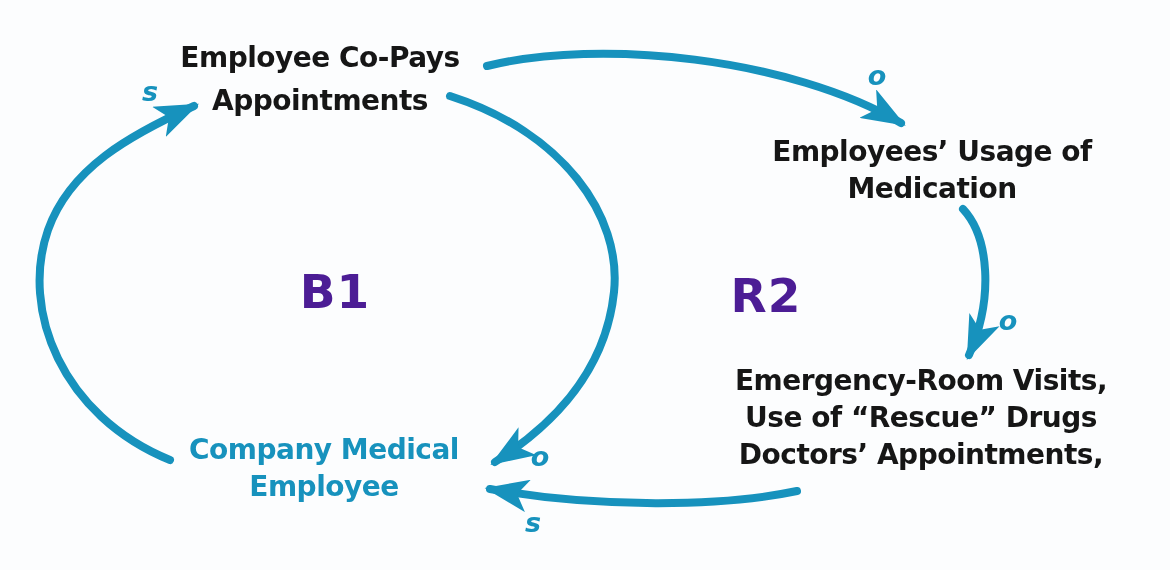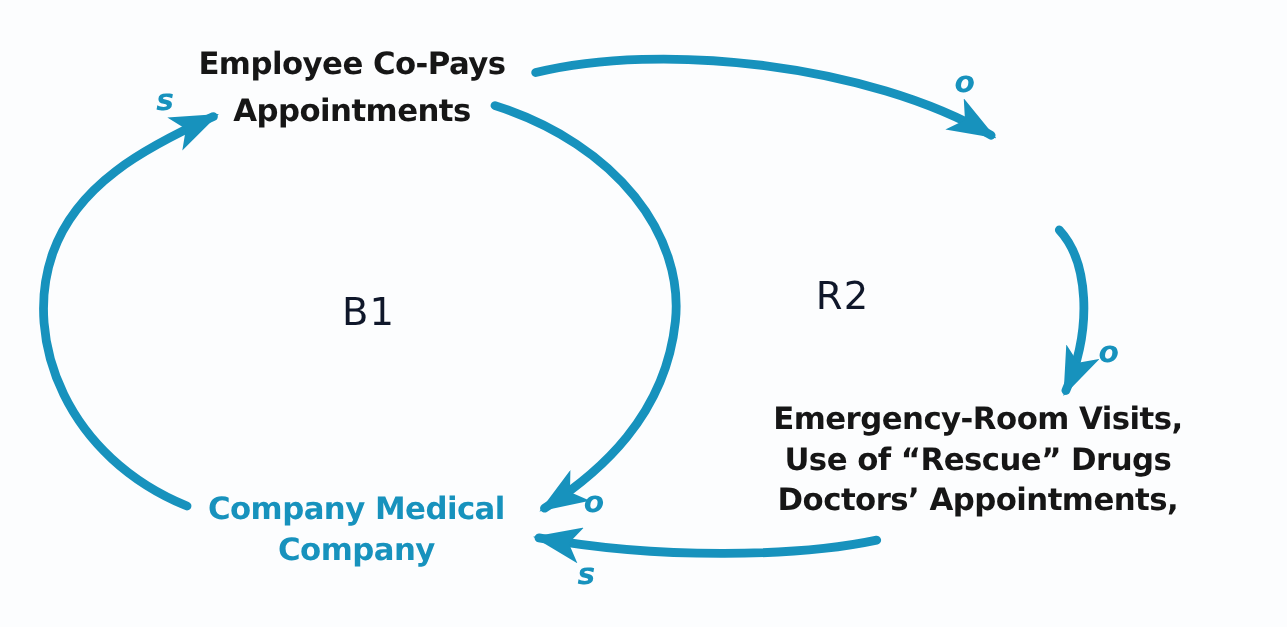--- a/index.html
+++ b/index.html
@@ -31,23 +31,23 @@
     color: #161616;
     letter-spacing: -0.5px;
   }
   .node span { display: block; }
   .node.wide-lines { line-height: 43px; }
   .node.accent { color: #1792bd; }
   .loop-label {
     position: absolute;
     width: 80px;
     text-align: center;
-    font-weight: 400;
-    font-size: 35px;
-    color: #0f172a;
+    font-weight: 700;
+    font-size: 47px;
+    color: #4c1d95;
     letter-spacing: 1px;
   }
   .polarity {
     position: absolute;
     width: 34px;
     text-align: center;
     font-weight: 700;
     font-style: italic;
     font-size: 27px;
     color: #1792bd;
@@ -71,35 +71,39 @@
       <path d="M 963 209 C 989 237, 994 298, 969 355" marker-end="url(#arrowhead)"></path>
       <path d="M 797 491 C 726 506, 600 509, 490 489" marker-end="url(#arrowhead)"></path>
     </g>
   </svg>
 
   <div class="node wide-lines" style="left:140px; top:36px; width:360px;">
     <span>Employee Co-Pays</span>
     <span>Appointments</span>
   </div>
 
+  <div class="node" style="left:742px; top:133px; width:380px;">
+    <span>Employees’ Usage of</span>
+    <span>Medication</span>
+  </div>
 
-  <div class="node" style="left:664px; top:362px; width:450px;">
+  <div class="node" style="left:696px; top:362px; width:450px;">
     <span>Emergency-Room Visits,</span>
     <span>Use of “Rescue” Drugs</span>
     <span>Doctors’ Appointments,</span>
   </div>
 
-  <div class="node accent" style="left:144px; top:444px; width:360px;">
+  <div class="node accent" style="left:144px; top:431px; width:360px;">
     <span>Company Medical</span>
-    <span>Company</span>
+    <span>Employee</span>
   </div>
 
   <div class="loop-label" style="left:295px; top:264px;">B1</div>
 
-  <div class="loop-label" style="left:726px; top:250px;">R2</div>
+  <div class="loop-label" style="left:726px; top:268px;">R2</div>
 
   <div class="polarity" style="left:133px; top:76px;">s</div>
 
   <div class="polarity" style="left:860px; top:60px;">o</div>
 
   <div class="polarity" style="left:991px; top:305px;">o</div>
 
   <div class="polarity" style="left:523px; top:441px;">o</div>
 
   <div class="polarity" style="left:516px; top:507px;">s</div>

